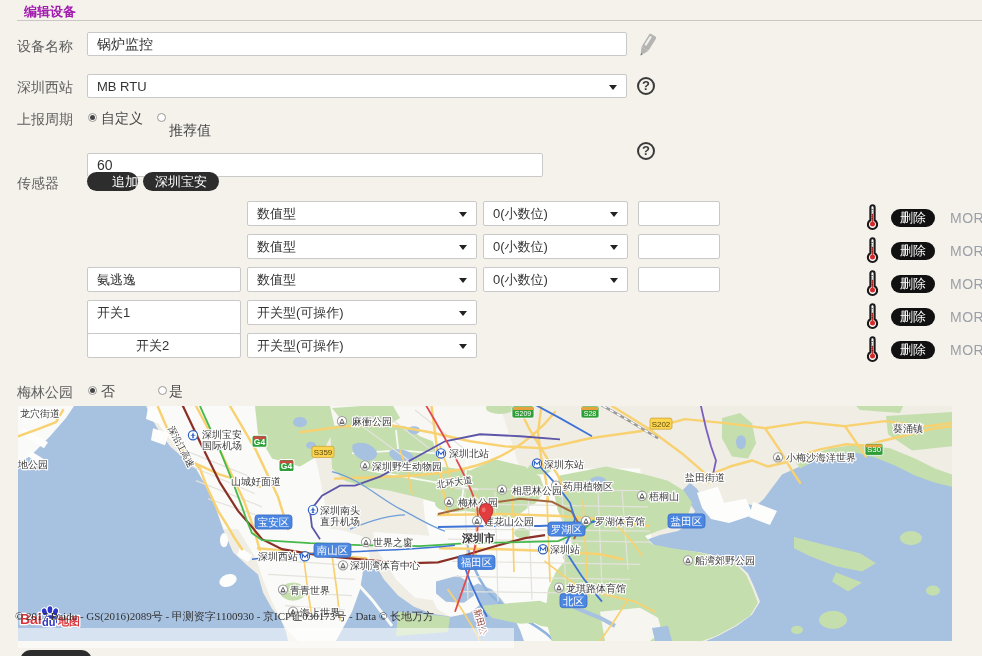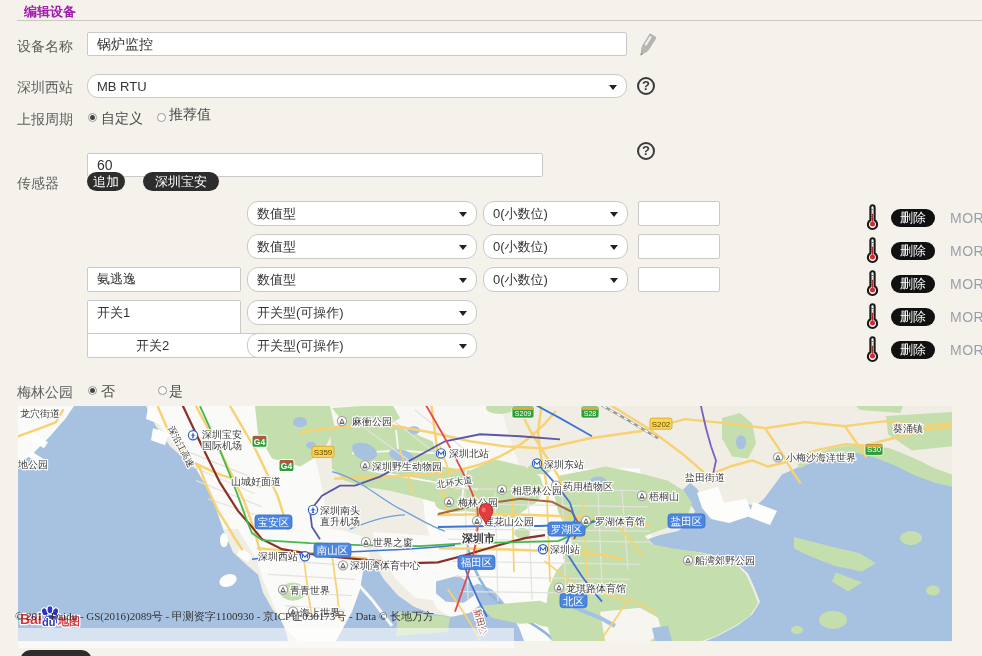--- a/index.html
+++ b/index.html
@@ -5,21 +5,21 @@
   * { margin:0; padding:0; box-sizing:border-box; }
   html,body { width:982px; height:656px; overflow:hidden; background:#f5f2ec;
     font-family:"Liberation Sans", sans-serif; }
   .abs { position:absolute; }
   #page { position:relative; width:982px; height:656px; }
   .hd { left:24px; top:3px; font-size:13px; font-weight:bold; color:#a21caf; }
   .rule { left:17px; top:20px; width:965px; height:0; border-top:1px solid #c9c7c3; }
   .lbl { font-size:14px; color:#5e5e5e; }
   .inp { background:#fff; border:1px solid #c9c9c9; border-radius:2px;
     font-size:14px; color:#333; line-height:22px; padding:0 9px; }
-  .sel { background:#fff; border:1px solid #c9c9c9; border-radius:11px;
+  .sel { background:#fff; border:1px solid #c9c9c9; border-radius:2px;
     font-size:13px; color:#333; line-height:23px; padding:0 9px; }
   .arr { position:absolute; right:9px; top:10px; width:0; height:0;
     border-left:4px solid transparent; border-right:4px solid transparent;
     border-top:5px solid #222; }
   .pill { background:#2d2d2d; color:#fff; border-radius:10px; text-align:center; }
   .qi { width:18px; height:18px; border:2px solid #3a3a3a; border-radius:50%;
     color:#3a3a3a; font-size:13px; font-weight:bold; text-align:center; line-height:14px; }
   .rad { width:9px; height:9px; border:1px solid #9a9894; border-radius:50%;
     background:#fdfdfd; }
   .rad.on:after { content:""; display:block; width:5px; height:5px; margin:1px;
@@ -44,45 +44,45 @@
   </svg>
 
   <div class="abs lbl" style="left:17px;top:79px;">深圳西站</div>
   <div class="abs sel" style="left:87px;top:74px;width:540px;height:24px;">MB RTU<i class="arr"></i></div>
   <div class="abs qi" style="left:637px;top:77px;">?</div>
 
   <div class="abs lbl" style="left:17px;top:111px;">上报周期</div>
   <div class="abs rad on" style="left:88px;top:113px;"></div>
   <div class="abs lbl" style="left:101px;top:110px;color:#4a4a4a;">自定义</div>
   <div class="abs rad" style="left:157px;top:113px;"></div>
-  <div class="abs lbl" style="left:169px;top:106px;color:#4a4a4a;text-align:center;">推荐值</div>
+  <div class="abs lbl" style="left:169px;top:122px;color:#4a4a4a;text-align:center;">推荐值</div>
   <div class="abs inp" style="left:87px;top:153px;width:456px;height:24px;">60</div>
   <div class="abs qi" style="left:637px;top:142px;">?</div>
 
   <div class="abs lbl" style="left:17px;top:175px;">传感器</div>
-  <div class="abs pill" style="left:87px;top:172px;width:38px;height:19px;font-size:13px;line-height:19px;">追加</div>
+  <div class="abs pill" style="left:87px;top:172px;width:51px;height:19px;font-size:13px;line-height:19px;text-align:right;">追加</div>
   <div class="abs pill" style="left:143px;top:172px;width:76px;height:19px;font-size:13px;line-height:19px;">深圳宝安</div>
 
   <div class="abs sel" style="left:247px;top:201px;width:230px;height:25px;line-height:24px;">数值型<i class="arr" style="top:10px;"></i></div>
   <div class="abs sel" style="left:483px;top:201px;width:145px;height:25px;line-height:24px;">0(小数位)<i class="arr" style="top:10px;"></i></div>
   <div class="abs inp" style="left:638px;top:201px;width:82px;height:25px;"></div>
 
   <div class="abs sel" style="left:247px;top:234px;width:230px;height:25px;line-height:24px;">数值型<i class="arr" style="top:10px;"></i></div>
   <div class="abs sel" style="left:483px;top:234px;width:145px;height:25px;line-height:24px;">0(小数位)<i class="arr" style="top:10px;"></i></div>
   <div class="abs inp" style="left:638px;top:234px;width:82px;height:25px;"></div>
 
-  <div class="abs inp srow" style="left:87px;top:267px;width:154px;height:25px;font-size:13px;line-height:23px;font-family:Liberation Mono, monospace;">氨逃逸</div>
+  <div class="abs inp srow" style="left:87px;top:267px;width:154px;height:25px;font-size:13px;line-height:23px;">氨逃逸</div>
   <div class="abs sel" style="left:247px;top:267px;width:230px;height:25px;line-height:24px;">数值型<i class="arr" style="top:10px;"></i></div>
   <div class="abs sel" style="left:483px;top:267px;width:145px;height:25px;line-height:24px;">0(小数位)<i class="arr" style="top:10px;"></i></div>
   <div class="abs inp" style="left:638px;top:267px;width:82px;height:25px;"></div>
 
   <div class="abs inp srow" style="left:87px;top:300px;width:154px;height:38px;font-size:13px;line-height:23px;">开关1</div>
   <div class="abs sel" style="left:247px;top:300px;width:230px;height:25px;line-height:24px;">开关型(可操作)<i class="arr" style="top:10px;"></i></div>
 
-  <div class="abs inp srow" style="left:87px;top:333px;width:176px;height:25px;font-size:13px;line-height:23px;padding-left:48px;">开关2</div>
+  <div class="abs inp srow" style="left:87px;top:333px;width:154px;height:25px;font-size:13px;line-height:23px;padding-left:48px;">开关2</div>
   <div class="abs sel" style="left:247px;top:333px;width:230px;height:25px;line-height:24px;">开关型(可操作)<i class="arr" style="top:10px;"></i></div>
 
   <svg class="abs" style="left:863px;top:203px;" width="18" height="160" viewBox="0 0 18 160">
     <defs>
       <g id="th">
         <path d="M5.4 3 Q5.4 0.8 7.5 0.8 Q9.6 0.8 9.6 3 L9.6 15.8 A4.6 4.6 0 1 1 5.4 15.8 Z" fill="#fff" stroke="#1a1a1a" stroke-width="2.1"></path>
         <rect x="6.8" y="9.5" width="1.4" height="8" fill="#c33"></rect>
         <circle cx="7.5" cy="19.4" r="2.5" fill="#d42a2a"></circle>
         <path d="M6.4 5 h1.5 M6.4 7.3 h1 M6.4 9.6 h1.5 M6.4 11.9 h1 M6.4 14.2 h1.5" stroke="#1a1a1a" stroke-width="0.7"></path>
       </g>

